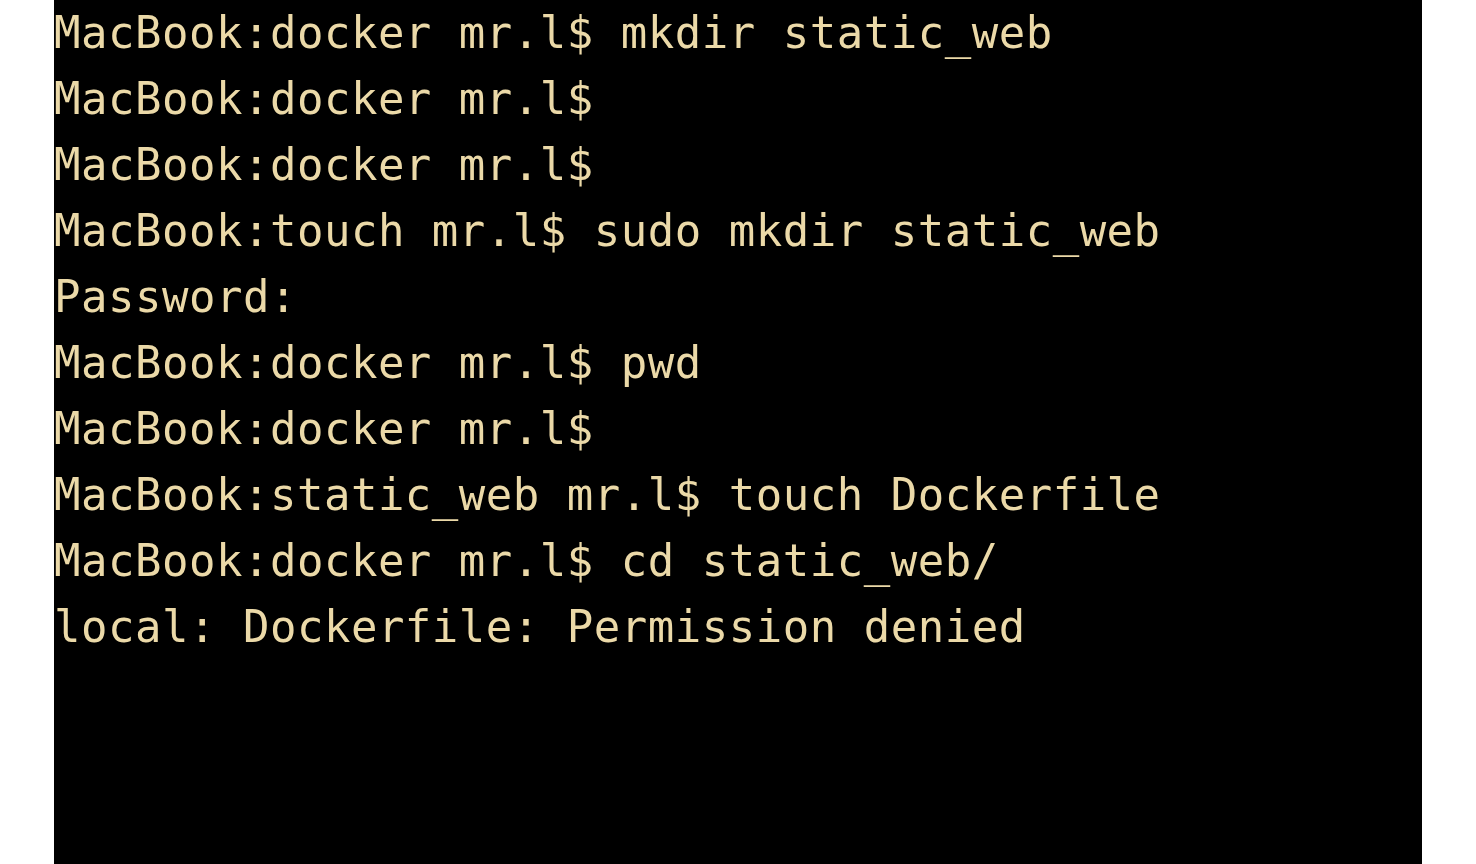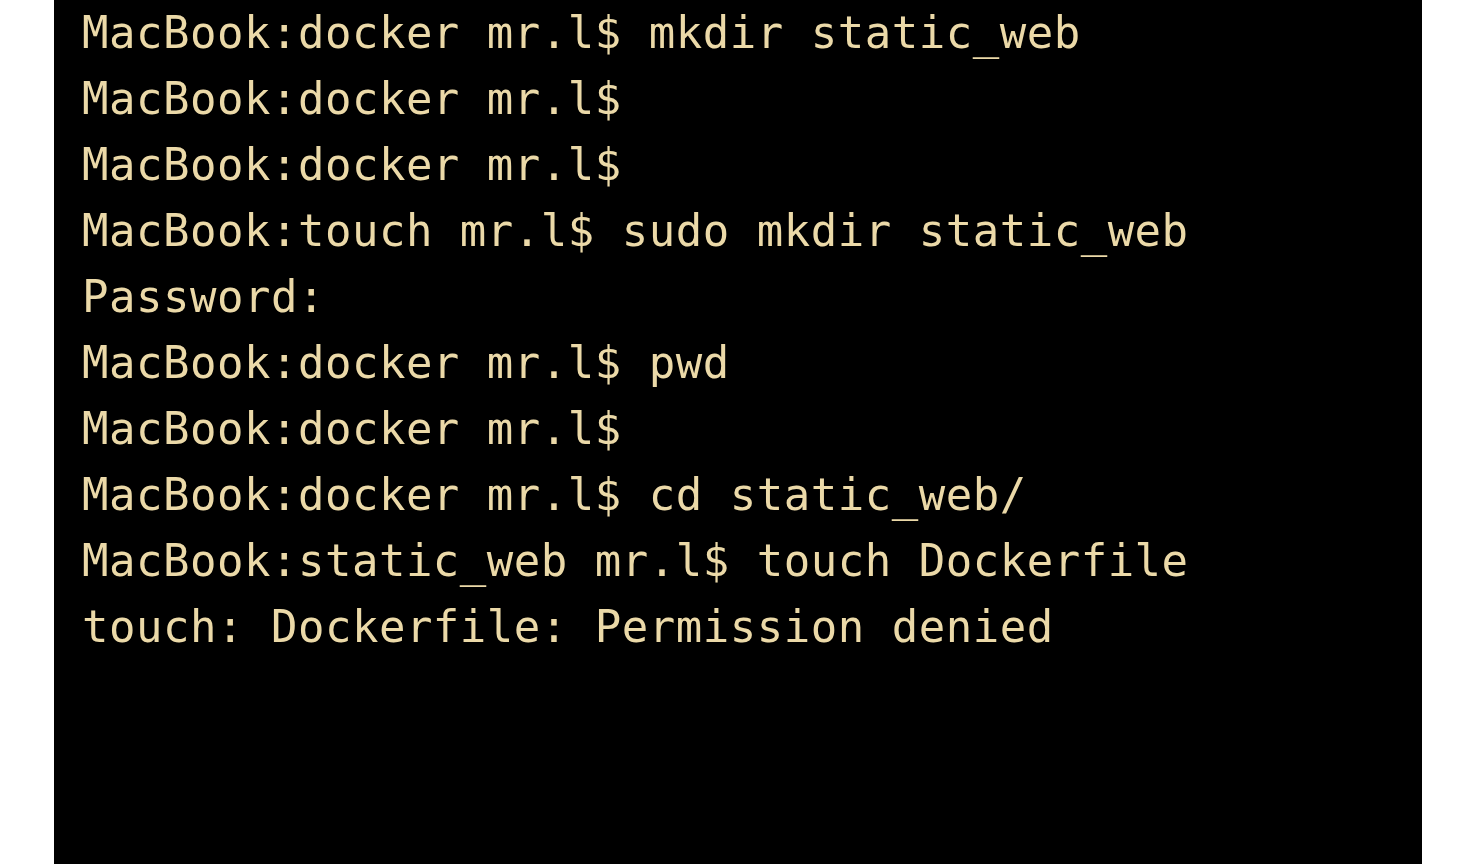--- a/index.html
+++ b/index.html
@@ -21,33 +21,32 @@
       padding: 0;
       overflow: hidden;
     }
     .terminal-line {
       font-family: "Menlo", "Monaco", "Consolas", monospace;
       font-size: 44px;
       color: #ebd9a8;
       line-height: 66px;
       white-space: pre;
       letter-spacing: 0.5px;
-      padding-left: 28px;
     }
     .terminal-line.last {
       margin-bottom: -20px;
     }
   </style>
 </head>
 <body>
 
 <div class="terminal-container">
   <div class="terminal-line">MacBook:docker mr.l$ mkdir static_web</div>
   <div class="terminal-line">MacBook:docker mr.l$ </div>
   <div class="terminal-line">MacBook:docker mr.l$ </div>
   <div class="terminal-line">MacBook:touch mr.l$ sudo mkdir static_web</div>
   <div class="terminal-line">Password:</div>
   <div class="terminal-line">MacBook:docker mr.l$ pwd</div>
   <div class="terminal-line">MacBook:docker mr.l$ </div>
+  <div class="terminal-line">MacBook:static_web mr.l$ touch Dockerfile</div>
   <div class="terminal-line">MacBook:docker mr.l$ cd static_web/</div>
-  <div class="terminal-line">MacBook:static_web mr.l$ touch Dockerfile</div>
-  <div class="terminal-line">touch: Dockerfile: Permission denied</div>
+  <div class="terminal-line">local: Dockerfile: Permission denied</div>
 </div>
 
 </body></html>

